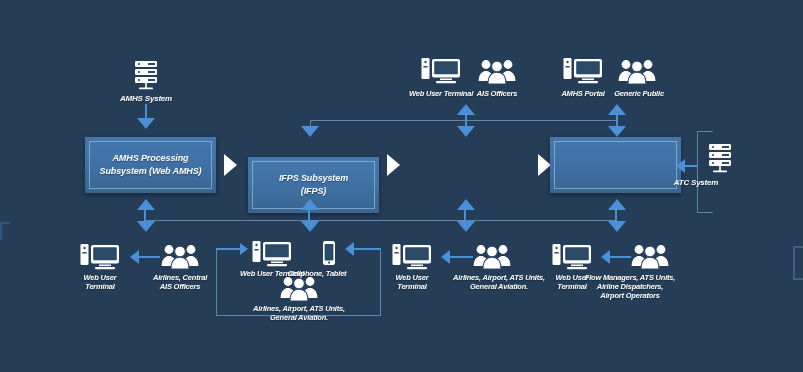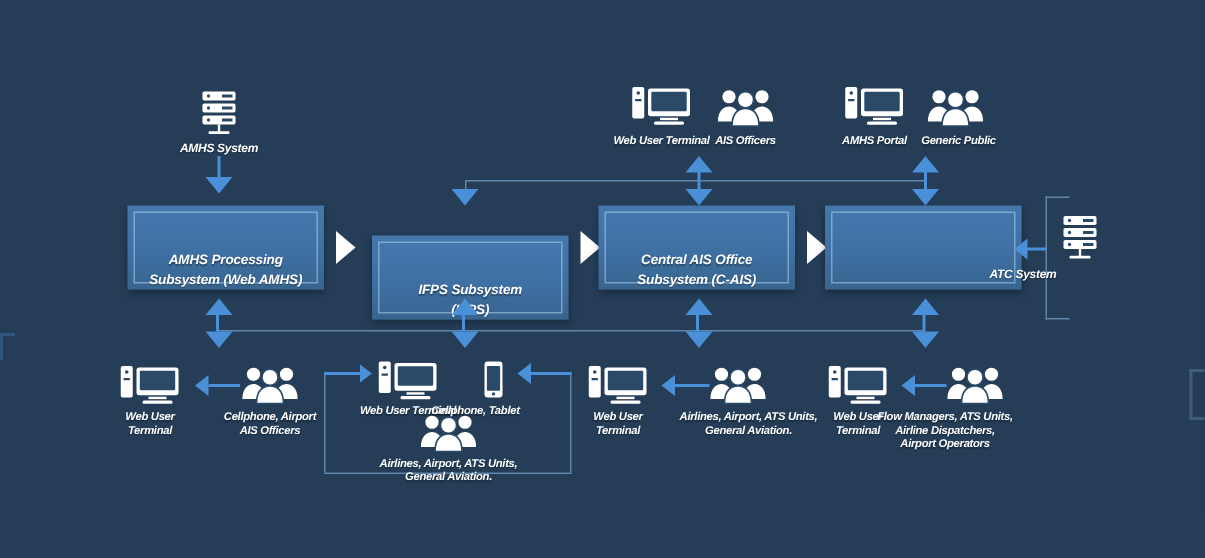--- a/index.html
+++ b/index.html
@@ -34,21 +34,21 @@
   }
   .lbl-sm { font-size: 7.5px; }
   .lbl-md { font-size: 8px; }
 
   
   .pbox {
     position: absolute;
     background: linear-gradient(180deg,#4478ad 0%,#3f70a4 55%,#38658f 100%);
     box-shadow: 0 2px 5px rgba(0,0,0,0.35);
     display: flex;
-    align-items: flex-end;
+    align-items: center;
     justify-content: center;
   }
   .pbox .inner {
     position: absolute;
     left: 4px; top: 4px; right: 4px; bottom: 4px;
     border: 1px solid rgba(175,210,240,0.55);
     pointer-events: none;
   }
   .pbox .ptext {
     position: relative;
@@ -227,25 +227,20 @@
   </div>
   <div class="sep-tri" style="left:224px; top:154px;"></div>
 
   <div class="pbox" style="left:248px; top:137px; width:131px; height:56px;margin-top:20px;">
     <span class="inner"></span>
     <span class="ptext">IFPS Subsystem
 (IFPS)</span>
   </div>
   <div class="sep-tri" style="left:387px; top:154px;"></div>
 
-  <div class="pbox" style="left:399px; top:137px; width:131px; height:56px;">
-    <span class="inner"></span>
-    <span class="ptext">Central AIS Office
-Subsystem (C-AIS)</span>
-  </div>
   <div class="sep-tri" style="left:538px; top:154px;"></div>
 
   <div class="pbox" style="left:550px; top:137px; width:131px; height:56px;">
     <span class="inner"></span>
   </div>
 
   <div class="thin-v" style="left:697px; top:131px; height:82px;"></div>
   <div class="thin-h" style="left:697px; top:131px; width:16px;"></div>
   <div class="thin-h" style="left:697px; top:212px; width:16px;"></div>
   <div class="hline" style="left:684px; top:165px; width:14px;"></div>
@@ -259,21 +254,21 @@
       <circle cx="10" cy="6" r="1.1" fill="#2b4a68"></circle>
       <circle cx="10" cy="14" r="1.1" fill="#2b4a68"></circle>
       <circle cx="10" cy="22" r="1.1" fill="#2b4a68"></circle>
       <rect x="19" y="5" width="7" height="2" fill="#2b4a68"></rect>
       <rect x="19" y="13" width="7" height="2" fill="#2b4a68"></rect>
       <rect x="19" y="21" width="7" height="2" fill="#2b4a68"></rect>
       <rect x="16.2" y="25" width="1.6" height="5" fill="#ffffff"></rect>
       <rect x="10" y="29.5" width="14" height="1.8" rx="0.8" fill="#ffffff"></rect>
     </svg>
   </div>
-  <div class="lbl lbl-md" style="left:682px; top:178px; width:110px;">ATC System</div>
+  <div class="lbl lbl-md" style="left:696px; top:178px; width:110px;">ATC System</div>
 
   <div class="thin-h" style="left:145px; top:220px; width:472px;"></div>
 
   <div class="ar ar-up" style="left:137px; top:199px;"></div>
   <div class="ar ar-down" style="left:137px; top:221px;"></div>
   <div class="vline" style="left:144px; top:209px; height:12px;"></div>
 
   <div class="ar ar-up" style="left:301px; top:199px;"></div>
   <div class="ar ar-down" style="left:301px; top:221px;"></div>
   <div class="vline" style="left:308px; top:209px; height:12px;"></div>
@@ -306,21 +301,21 @@
   <div class="icon" style="left:180px; top:243px;">
     <svg width="38" height="27" viewBox="0 0 38 27">
       <circle cx="8" cy="6.5" r="4.4" fill="#ffffff"></circle>
       <path d="M0.6 23 C0.6 15.4 5 13 8 13 C11 13 15.4 15.4 15.4 23 Z" fill="#ffffff"></path>
       <circle cx="30" cy="6.5" r="4.4" fill="#ffffff"></circle>
       <path d="M22.6 23 C22.6 15.4 27 13 30 13 C33 13 37.4 15.4 37.4 23 Z" fill="#ffffff"></path>
       <circle cx="19" cy="8.5" r="5.4" fill="#ffffff" stroke="#2b4a68" stroke-width="1.1"></circle>
       <path d="M10 26 C10 17 14.6 14.2 19 14.2 C23.4 14.2 28 17 28 26 Z" fill="#ffffff" stroke="#2b4a68" stroke-width="1.1"></path>
     </svg>
   </div>
-  <div class="lbl lbl-sm" style="left:180px; top:274px; width:100px;">Cellphone, Airport
+  <div class="lbl lbl-sm" style="left:180px; top:274px; width:100px;">Airlines, Central
 AIS Officers</div>
 
   <div class="thin-v" style="left:216px; top:248px; height:67px;"></div>
   <div class="thin-h" style="left:216px; top:315px; width:112px;"></div>
   <div class="hline" style="left:216px; top:248px; width:26px;"></div>
   <div class="ar ar-right" style="left:240px; top:243px;"></div>
 
   <div class="icon" style="left:272px; top:240px;">
     <svg width="40" height="28" viewBox="0 0 40 28">
       <rect x="0.5" y="1" width="8" height="21" rx="1.3" fill="#ffffff"></rect>

